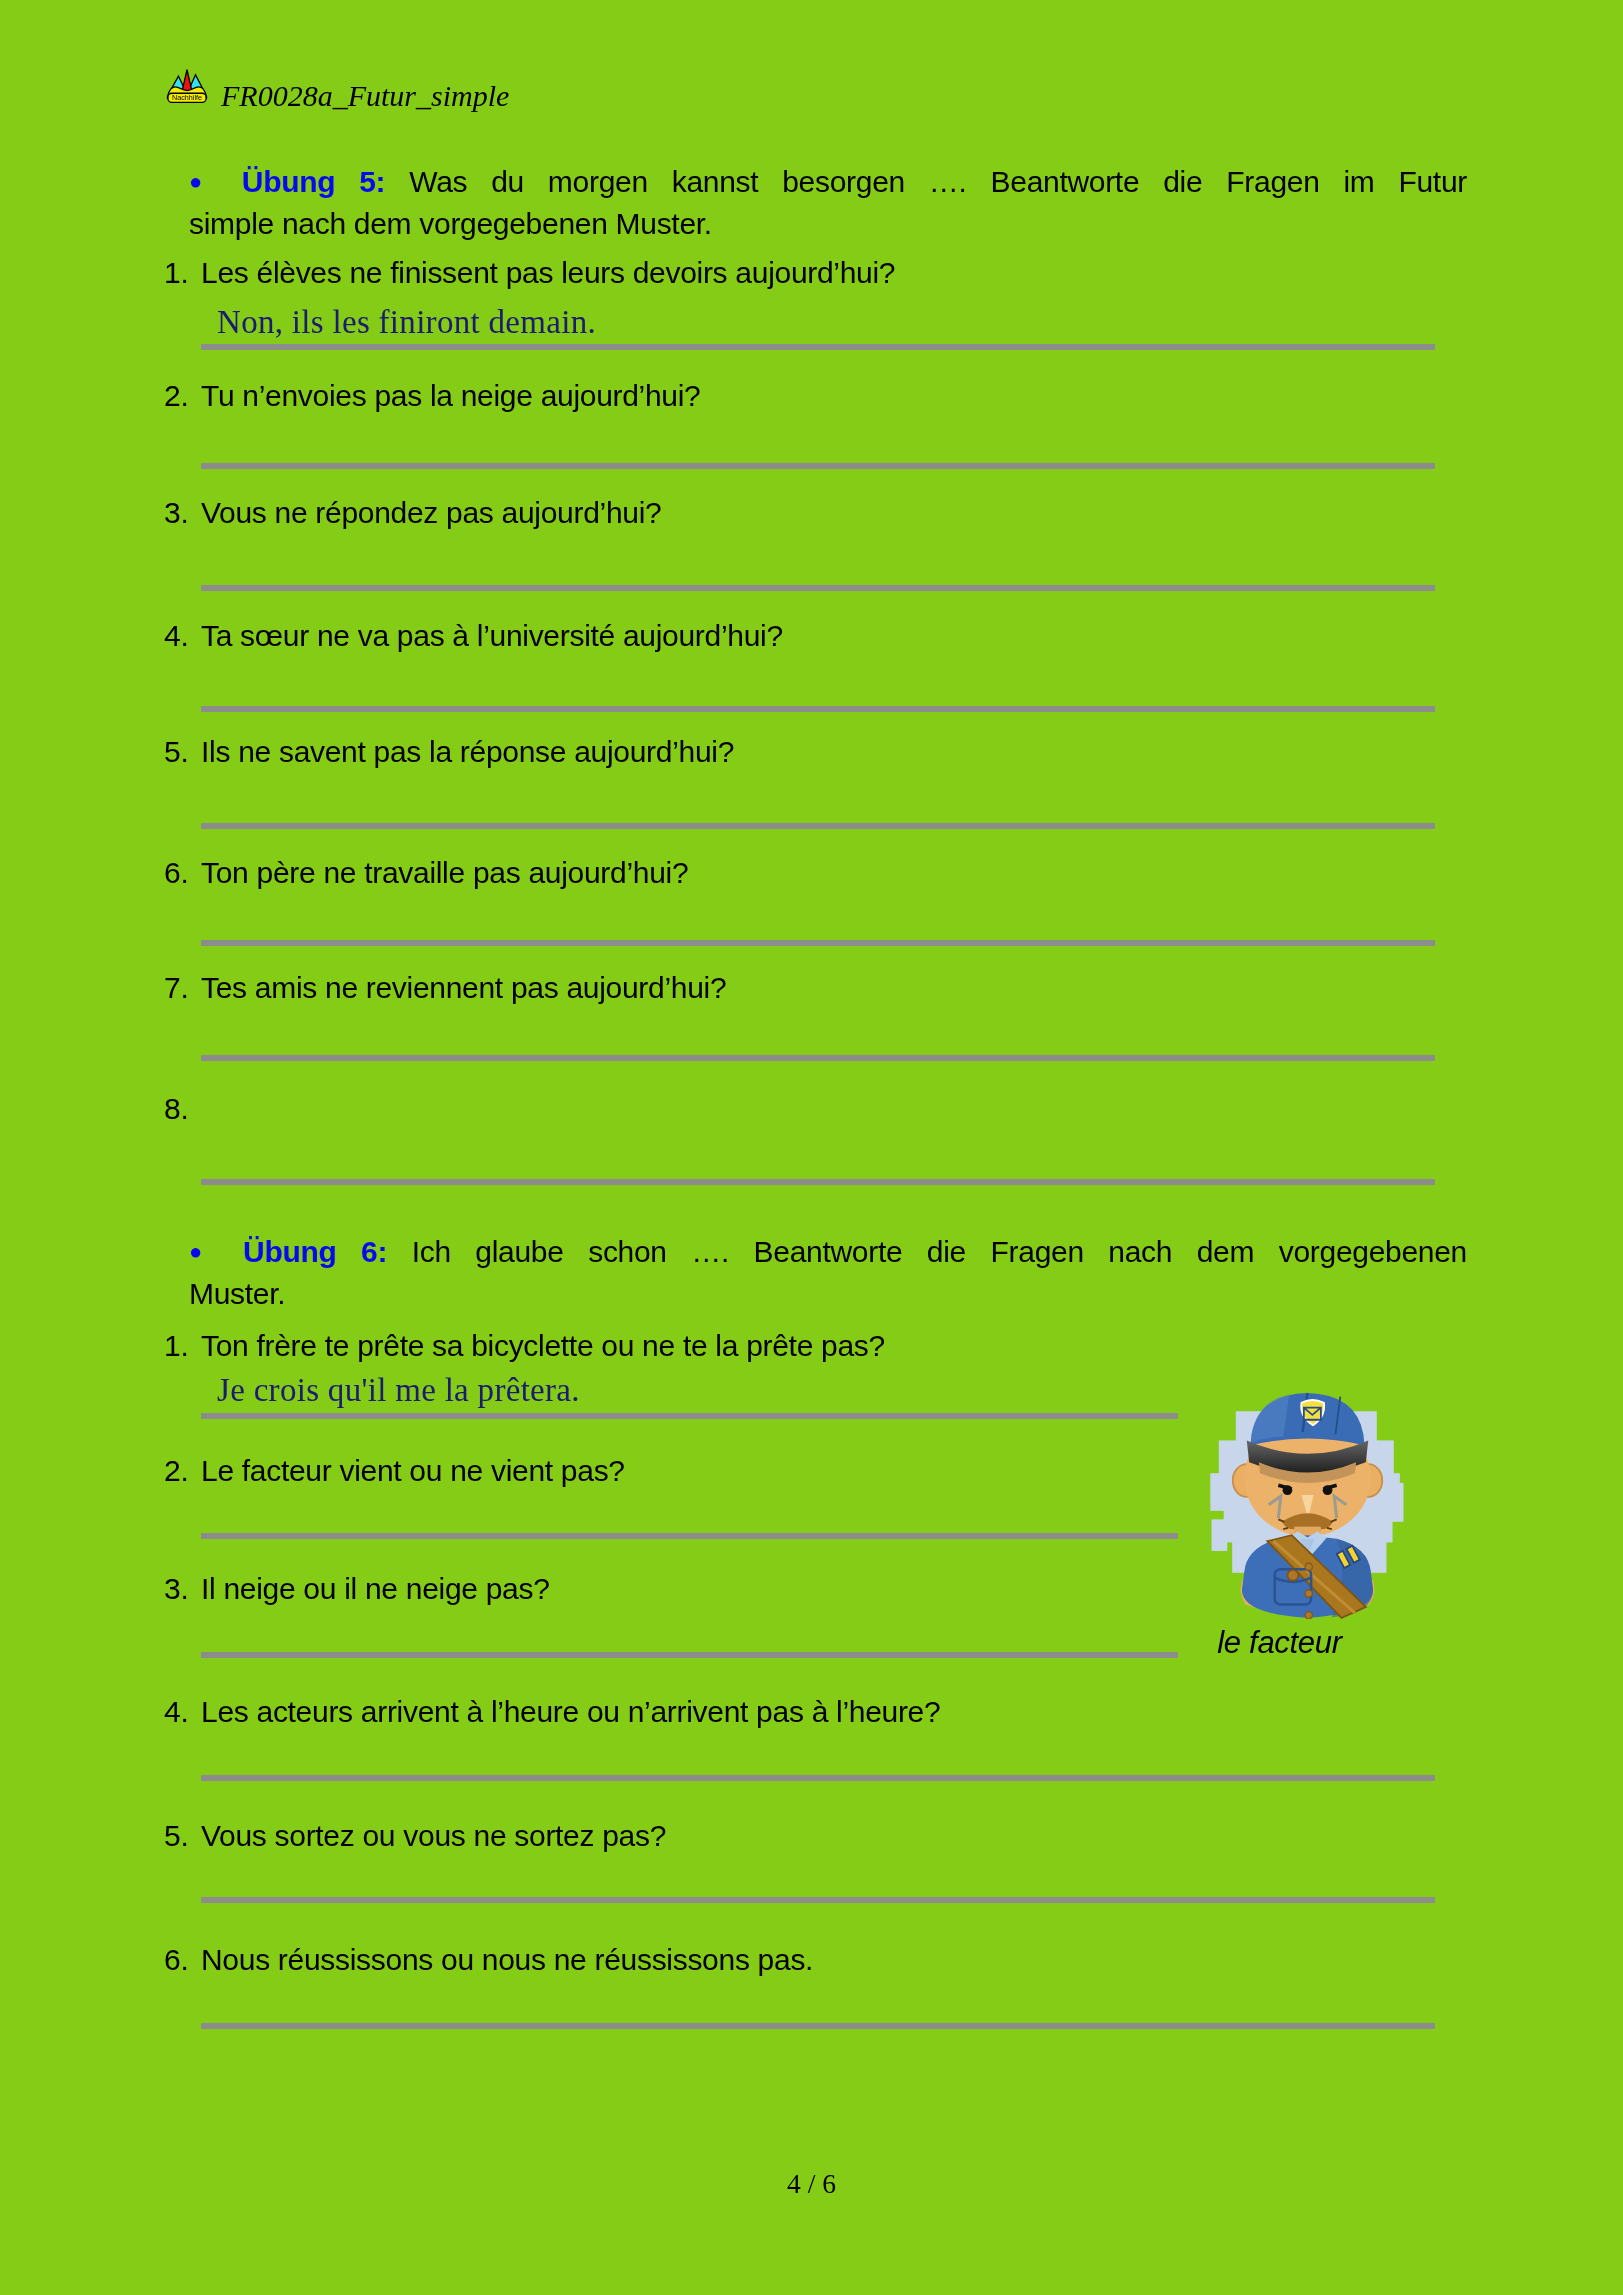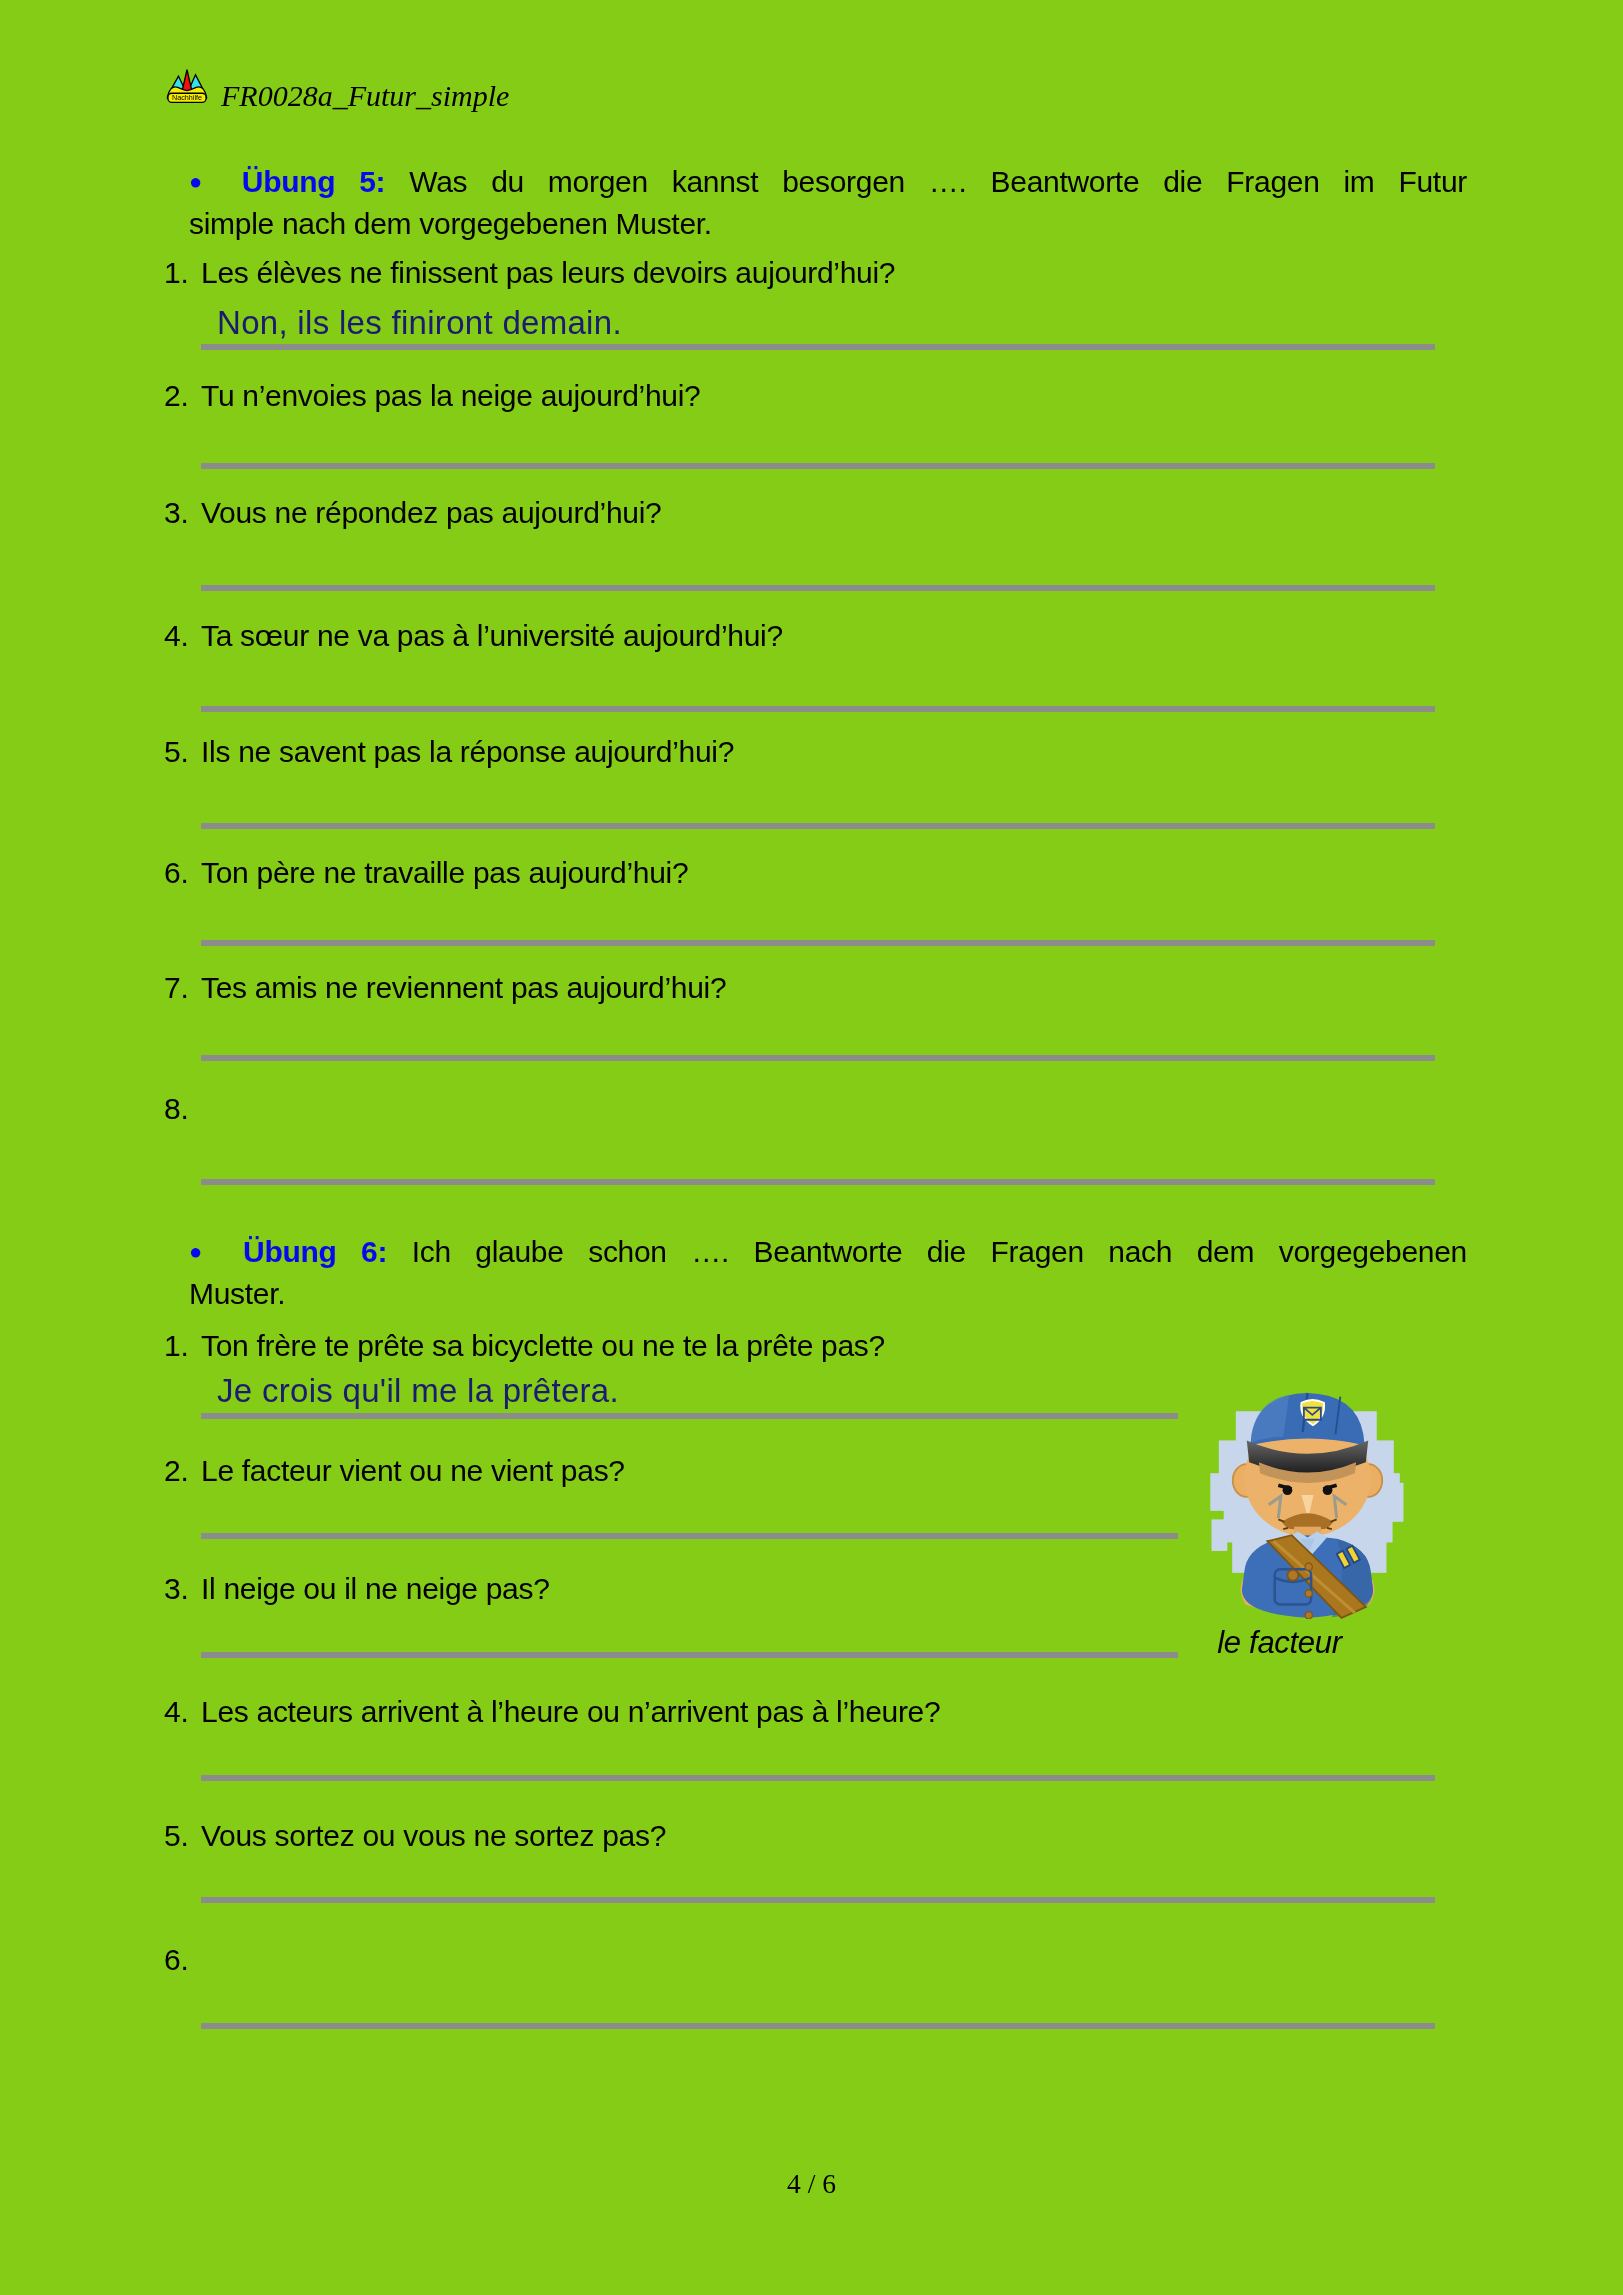--- a/index.html
+++ b/index.html
@@ -28,21 +28,21 @@
   
   .qrow{position:absolute;left:164px;width:1267px;display:flex;font-size:30px;line-height:37px;letter-spacing:-0.3px;}
   .qnum{flex:none;width:37px;}
   
   .ansline{position:absolute;left:201px;height:5.9px;background:#8c8c8c;}
   .ansline.full{width:1234px;}
   .ansline.short{width:977px;}
   .answer{
     position:absolute;left:217px;font-size:33px;line-height:35px;
     color:#1b1b70;letter-spacing:0.3px;
-    font-family:Liberation Sans, sans-serif;
+    font-family:Liberation Serif, serif;
   }
   
   .facteur{position:absolute;left:1203px;top:1376px;width:209px;height:243px;}
   .facteur-caption{
     position:absolute;left:1175px;top:1625px;width:209px;
     text-align:center;font-style:italic;font-size:31px;letter-spacing:-0.3px;color:#000;
   }
   
   .footer{
     position:absolute;left:0;top:2168px;width:1623px;text-align:center;
@@ -148,20 +148,21 @@
   <div class="ansline full" style="top:1775px;"></div>
 
   <div class="qrow" style="top:1817px;">
     <span class="qnum">5.</span>
     <span class="qtext">Vous sortez ou vous ne sortez pas?</span>
   </div>
   <div class="ansline full" style="top:1897px;"></div>
 
   <div class="qrow" style="top:1941px;">
     <span class="qnum">6.</span>
+    <span class="qtext">Nous réussissons ou nous ne réussissons pas.</span>
   </div>
   <div class="ansline full" style="top:2023px;"></div>
 
   <svg class="facteur" viewBox="0 0 320 400">
     <defs>
       <linearGradient id="brimg" x1="0" y1="0" x2="0" y2="1">
         <stop offset="0" stop-color="#666666"></stop>
           <stop offset="1" stop-color="#1d1d1d"></stop>
       </linearGradient>
     </defs>

